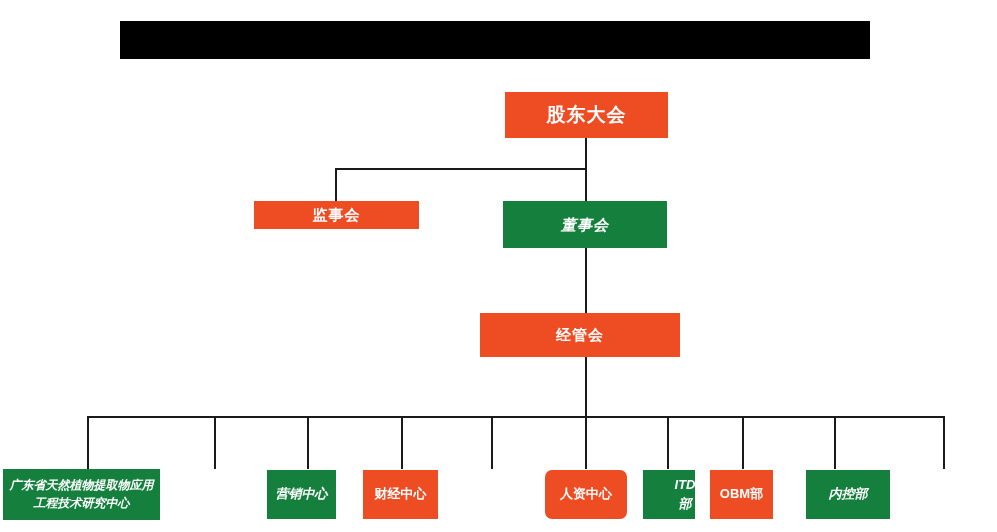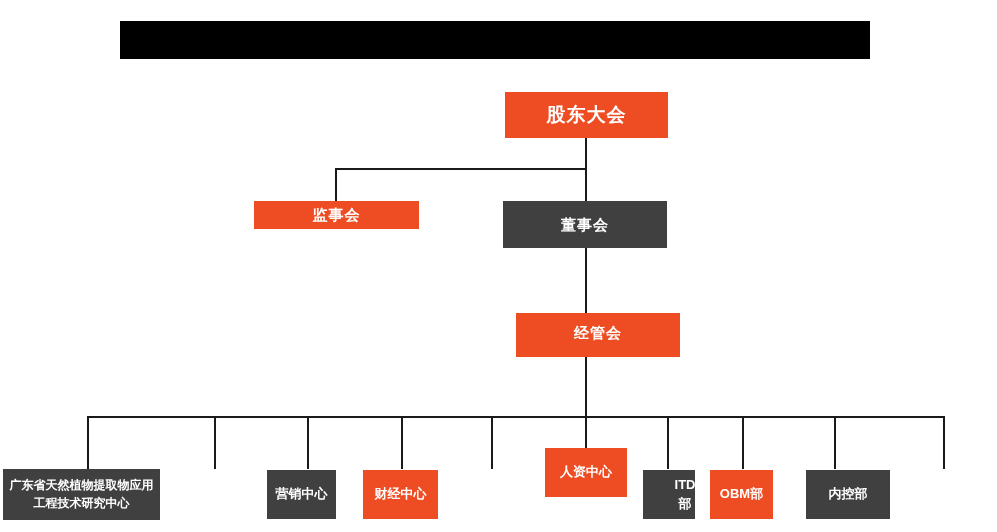--- a/index.html
+++ b/index.html
@@ -23,54 +23,54 @@
     align-items: center;
     justify-content: center;
     text-align: center;
     color: #ffffff;
     font-weight: bold;
     box-sizing: border-box;
     padding: 2px 4px;
     line-height: 1.45;
   }
   .dark  { background: #ee4c22; }
-  .light { background: #404040; }
+  .light { background: #15803d; font-style: italic; }
   .lv1 { font-size: 19px; letter-spacing: 1px; }
   .lv2 { font-size: 15px; letter-spacing: 1px; }
   .dept { font-size: 13px; }
   .dept-long { font-size: 12px; padding: 2px 4px; }
   .line {
     position: absolute;
     background: #1a1a1a;
   }
   
   #box-root  { left: 505px; top:  92px; width: 163px; height: 46px; }
   #box-sup   { left: 254px; top: 201px; width: 165px; height: 28px; }
   #box-board { left: 503px; top: 201px; width: 164px; height: 47px; }
-  #box-mgmt  { left: 516px; top: 313px; width: 164px; height: 44px; font-family: Liberation Mono, monospace; }
+  #box-mgmt  { left: 480px; top: 313px; width: 200px; height: 44px; }
   
   #l-root-v    { left: 585px; top: 137px; width: 2px;   height: 33px; }
   #l-branch-h  { left: 335px; top: 168px; width: 252px; height: 2px;  }
   #l-sup-v     { left: 335px; top: 168px; width: 2px;   height: 34px; }
   #l-board-v   { left: 585px; top: 168px; width: 2px;   height: 34px; }
   #l-board-mgmt{ left: 585px; top: 248px; width: 2px;   height: 66px; }
   #l-mgmt-bus  { left: 585px; top: 357px; width: 2px;   height: 60px; }
   #l-bus-h     { left:  87px; top: 416px; width: 858px; height: 2px;  }
   .drop { top: 416px; width: 2px; height: 53px; }
   #d0 { left:  87px; } #d1 { left: 214px; } #d2 { left: 307px; }
   #d3 { left: 401px; } #d4 { left: 491px; } #d5 { left: 585px; }
   #d6 { left: 667px; } #d7 { left: 742px; } #d8 { left: 834px; }
   #d9 { left: 943px; }
   
   #dept0 { left:   3px; top: 469px; width: 157px; height: 51px; }
   #dept1 { left: 179px; top: 470px; width:  69px; height: 49px; }
   #dept2 { left: 267px; top: 470px; width:  69px; height: 49px; }
   #dept3 { left: 363px; top: 470px; width:  75px; height: 49px; }
   #dept4 { left: 453px; top: 470px; width:  75px; height: 49px; }
-  #dept5 { left: 545px; top: 448px; width:  82px; height: 49px; }
+  #dept5 { left: 545px; top: 470px; width:  82px; height: 49px; border-radius: 7px; }
   #dept6 { left: 643px; top: 470px; width:  52px; height: 49px; padding-left: 36px; }
   #dept7 { left: 710px; top: 470px; width:  63px; height: 49px; }
   #dept8 { left: 791px; top: 470px; width:  84px; height: 49px; margin-left: 15px; }
   #dept9 { left: 895px; top: 470px; width:  95px; height: 49px; }
 </style>
 </head>
 <body>
 
 <div id="stage">
 

